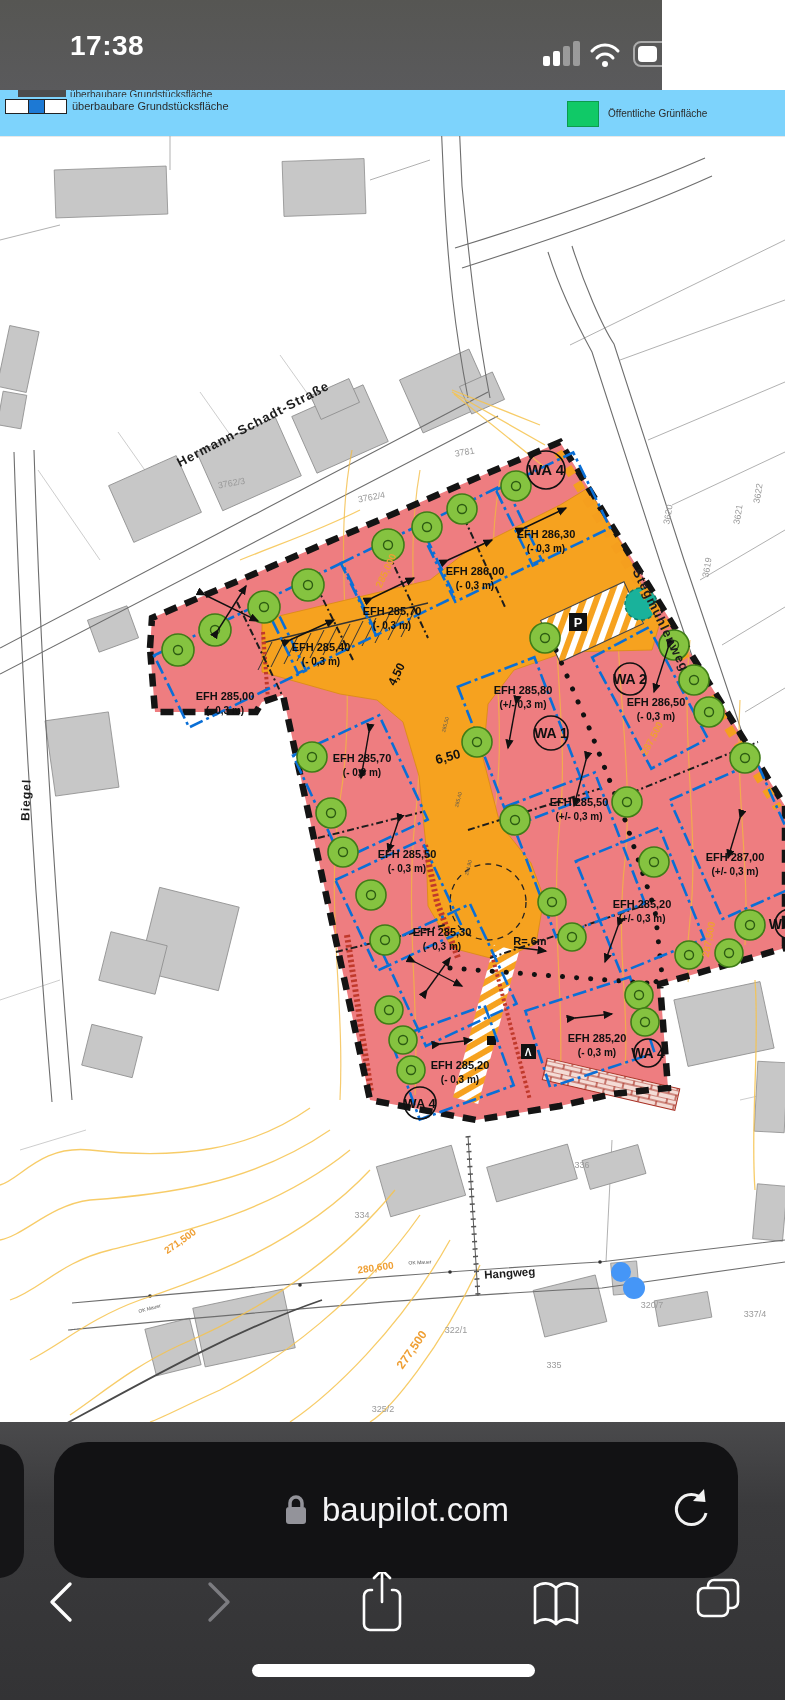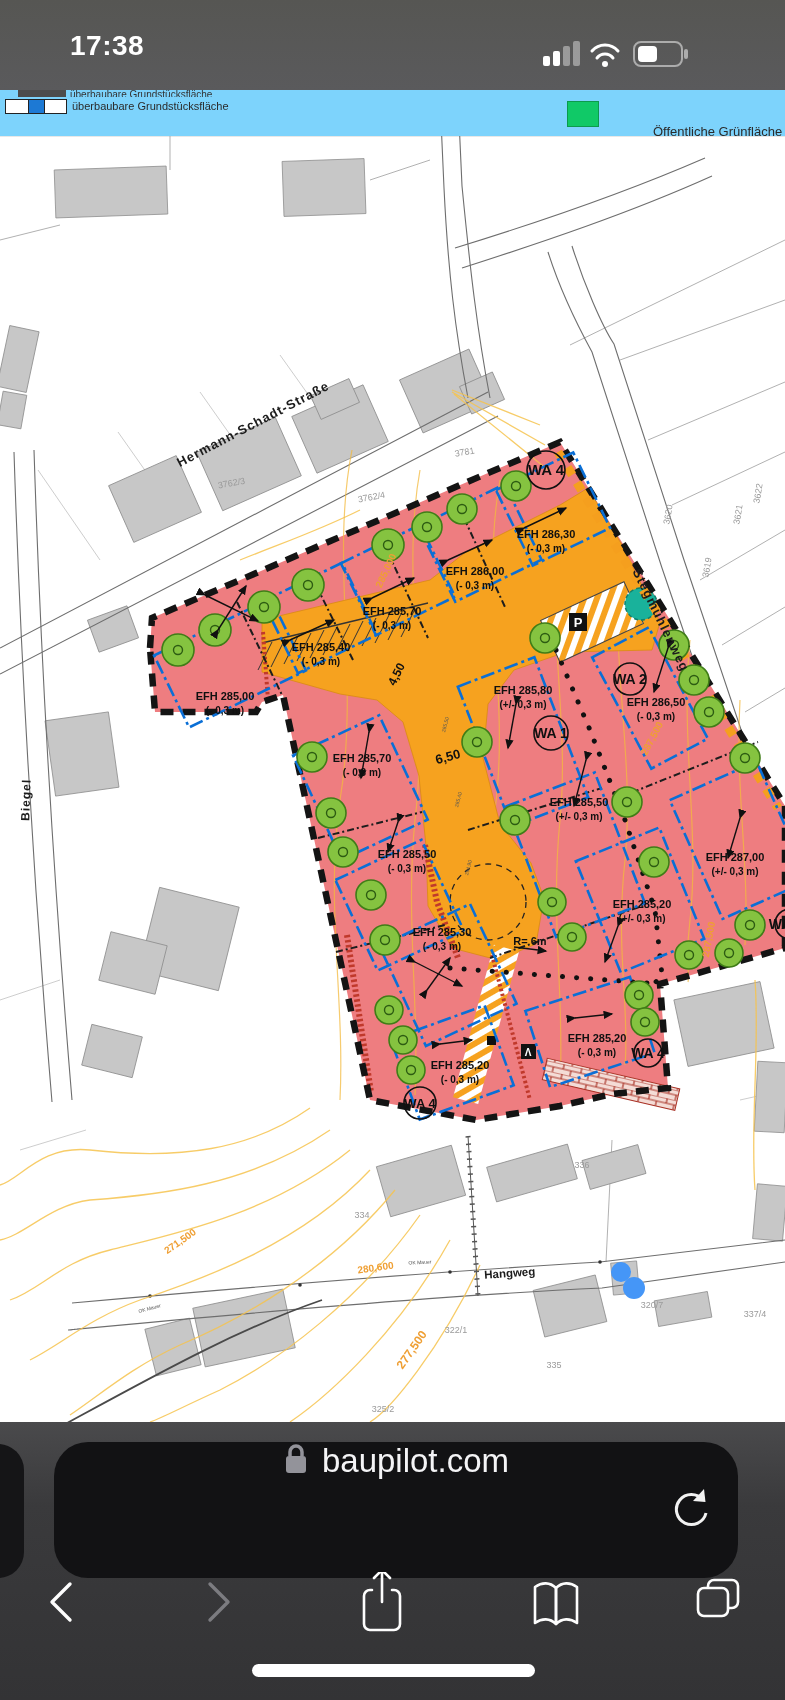--- a/index.html
+++ b/index.html
@@ -1,30 +1,30 @@
 <!DOCTYPE html>
 <html><head>
 <meta charset="utf-8">
 <style>
   html,body{margin:0;padding:0;background:#000;}
   #phone{position:relative;width:785px;height:1700px;background:#fff;overflow:hidden;
          font-family:"Liberation Sans",sans-serif;}
   
-  .statusbar{position:absolute;left:0;top:0;width:785px;height:90px;background:linear-gradient(180deg,#565653,#5a5a5c);}
+  .statusbar{position:absolute;left:0;top:0;width:662px;height:90px;background:linear-gradient(180deg,#565653,#5a5a5c);}
   .time{position:absolute;left:70px;top:30px;color:#fff;font-size:28px;font-weight:700;letter-spacing:.5px;}
   
   .legend{position:absolute;left:0;top:90px;width:785px;height:46px;background:#7dd3fc;border-bottom:1px solid #e8e8e8;}
   .leg-clip{position:absolute;left:70px;top:0;width:260px;height:7px;overflow:hidden;}
   .leg-clip span{position:relative;top:-6px;font-size:10px;color:#333;}
   .leg-clip-bar{position:absolute;left:18px;top:0;width:48px;height:7px;background:#4c4c4c;}
   .leg-swatch-frame{position:absolute;left:5px;top:9px;width:60px;height:13px;background:#fff;border:1.4px solid #222;}
   .leg-swatch-blue{position:absolute;left:28px;top:9px;width:15px;height:13px;background:#1d79d4;border:1.4px solid #222;}
   .leg-label-left{position:absolute;left:72px;top:10px;font-size:11px;color:#2b2b2b;}
   .leg-swatch-green{position:absolute;left:567px;top:11px;width:30px;height:24px;border:1px solid #0c9a4d;}
-  .leg-label-right{position:absolute;left:608px;top:34px;font-size:13px;color:#2b2b2b;margin-left:45px;}
+  .leg-label-right{position:absolute;left:608px;top:18px;font-size:10px;color:#2b2b2b;}
   
   svg.map{position:absolute;left:0;top:136px;}
   .bldg{fill:#c7c7c7;stroke:#8f8f8f;stroke-width:.8;}
   .street{stroke:#6e6e6e;stroke-width:1.1;fill:none;}
   .cad{stroke:#c0c0c0;stroke-width:.8;fill:none;}
   .cad2{stroke:#a8a8a8;stroke-width:.9;fill:none;}
   .contour{stroke:#f6c34d;stroke-width:1.3;fill:none;opacity:.85;}
   .contourp{stroke:#f3b93e;stroke-width:1.2;fill:none;opacity:.75;}
   .t{fill:#85c340;stroke:#3f7d17;stroke-width:1.6;}
   .ti{fill:none;stroke:#2d5c12;stroke-width:1.4;}
@@ -38,21 +38,21 @@
   .orangelbl{font-weight:700;fill:#ef9f33;font-size:10px;}
   .graynum{fill:#9b9b9b;font-size:9px;}
   .tinytxt{fill:#555;font-size:5px;}
   .arrow{stroke:#101010;stroke-width:1.4;fill:none;}
   text{text-anchor:middle;}
   
   .chrome{position:absolute;left:0;top:1422px;width:785px;height:278px;
           background:linear-gradient(180deg,#4a4a4c 0%,#3a3a3c 30%,#333335 100%);}
   .tabpeek{position:absolute;left:-30px;top:22px;width:54px;height:134px;border-radius:26px;background:#151517;}
   .urlbar{position:absolute;left:54px;top:20px;width:684px;height:136px;border-radius:34px;background:#121214;}
-  .urltext{position:absolute;left:0;top:0;width:100%;height:100%;display:flex;justify-content:center;
+  .urltext{position:absolute;left:0;top:0;width:100%;height:100%;display:flex;align-items:center;justify-content:center;
            color:#f4f4f6;font-size:33px;gap:13px;}
   .homebar{position:absolute;left:252px;top:242px;width:283px;height:13px;border-radius:7px;background:#fff;}
 </style>
 </head>
 <body>
 
 <div id="phone">
 
   <div class="statusbar">
     <div class="time">17:38</div>

